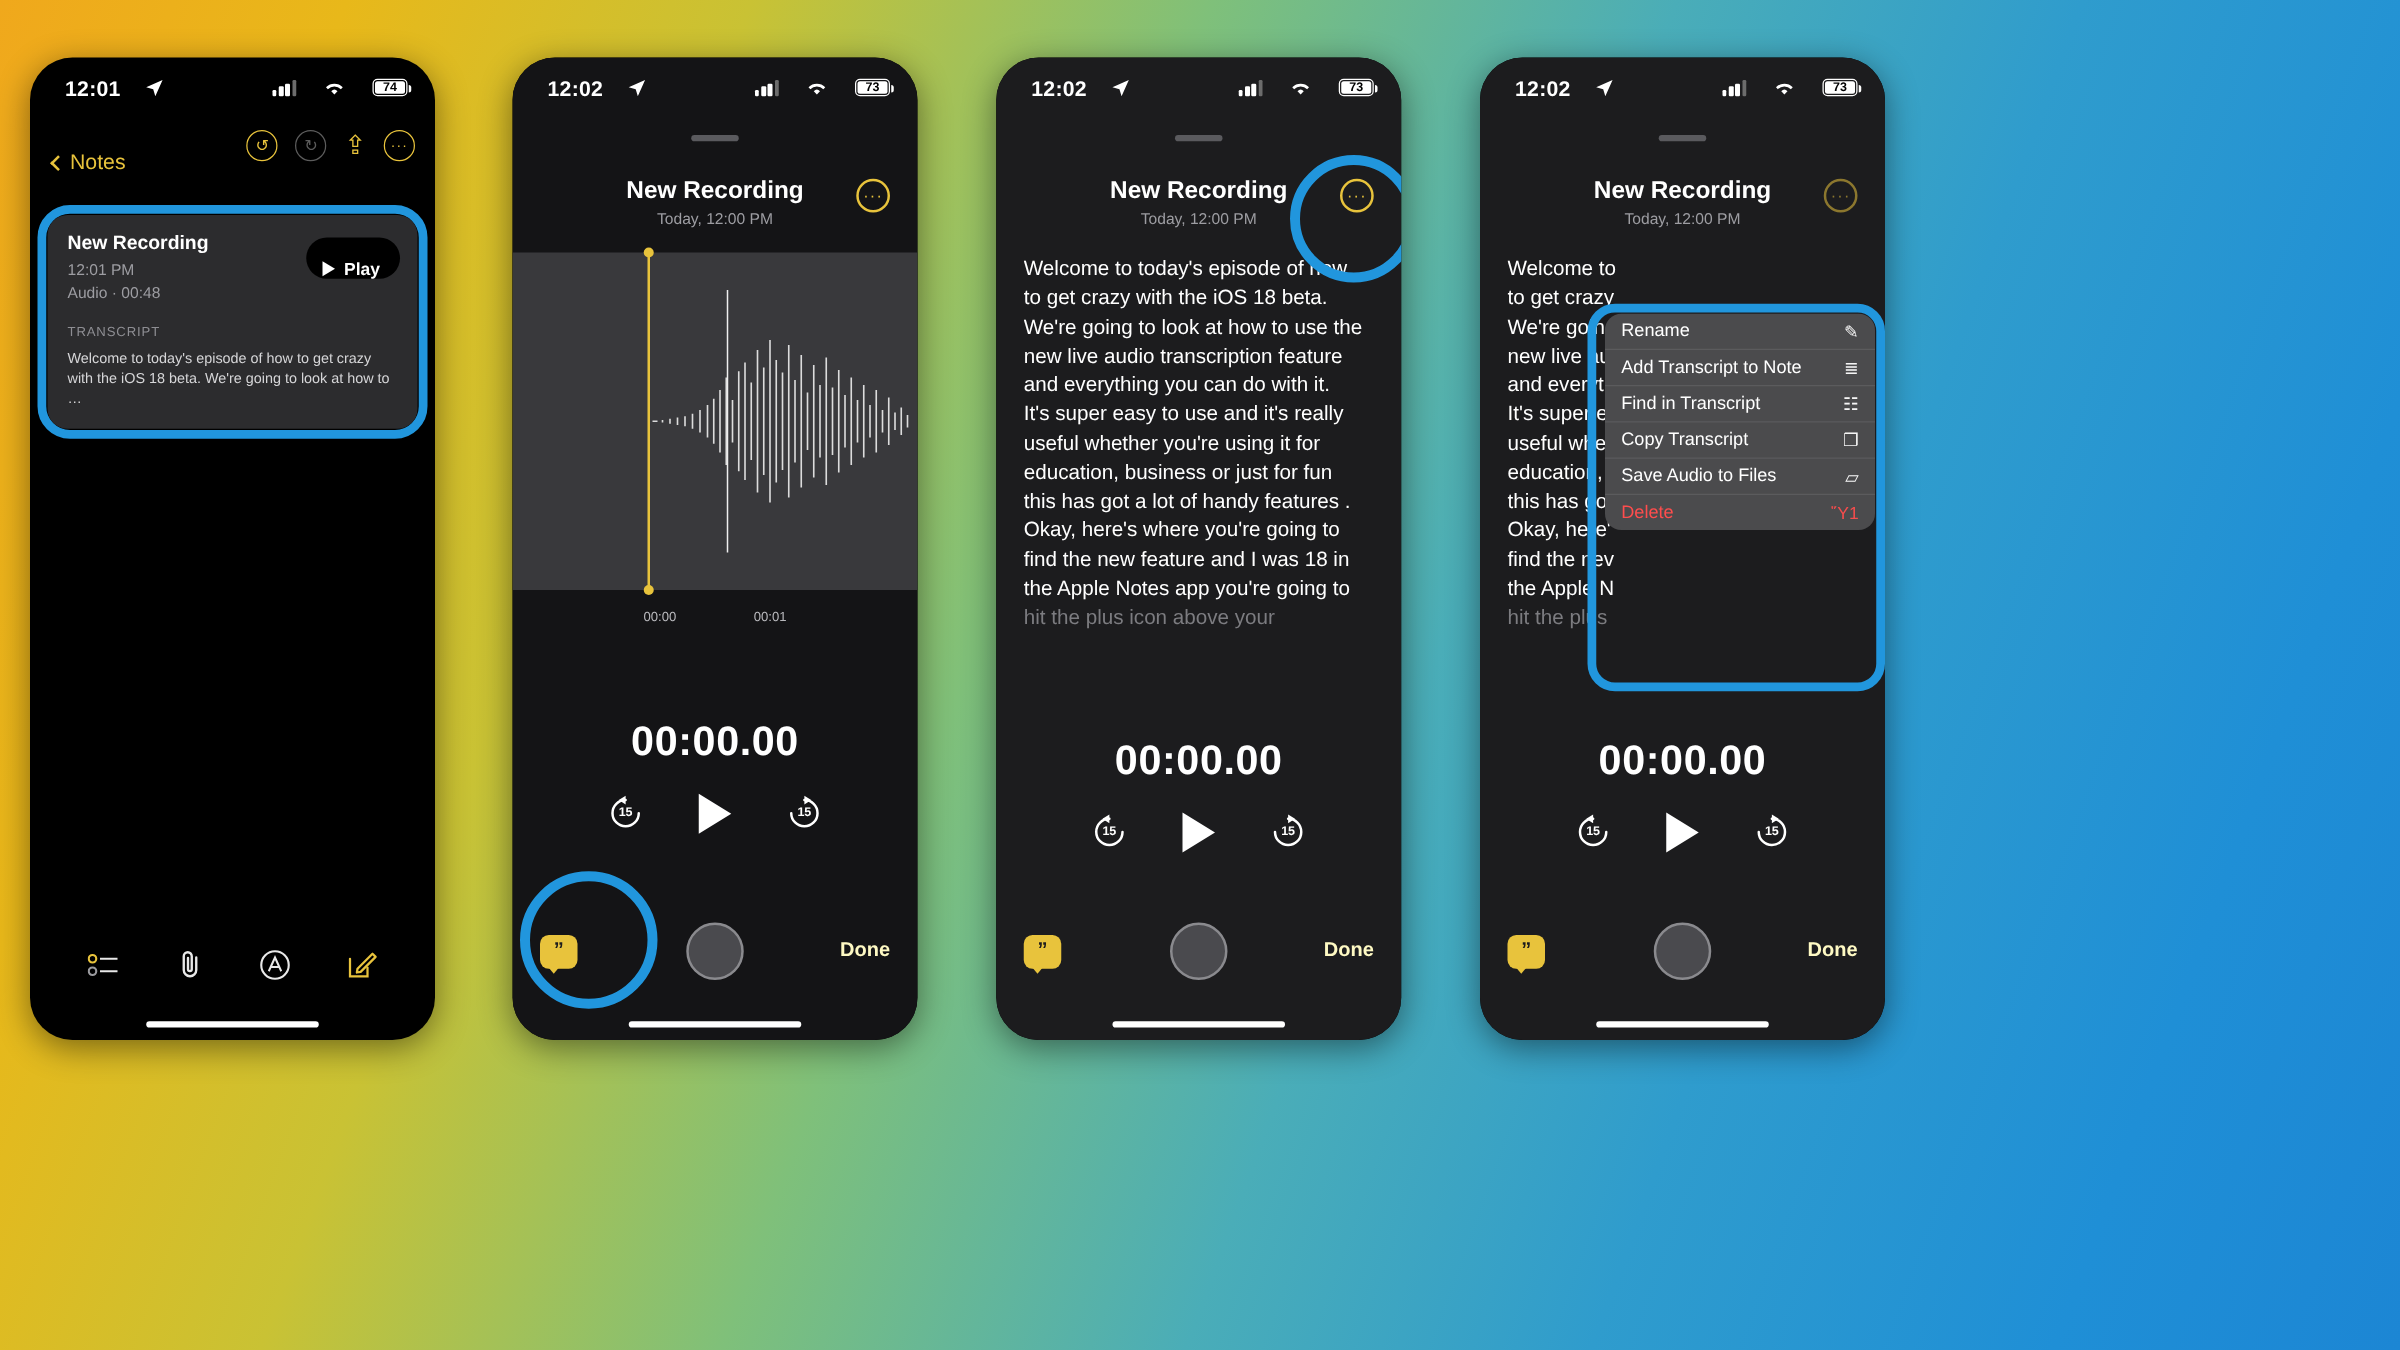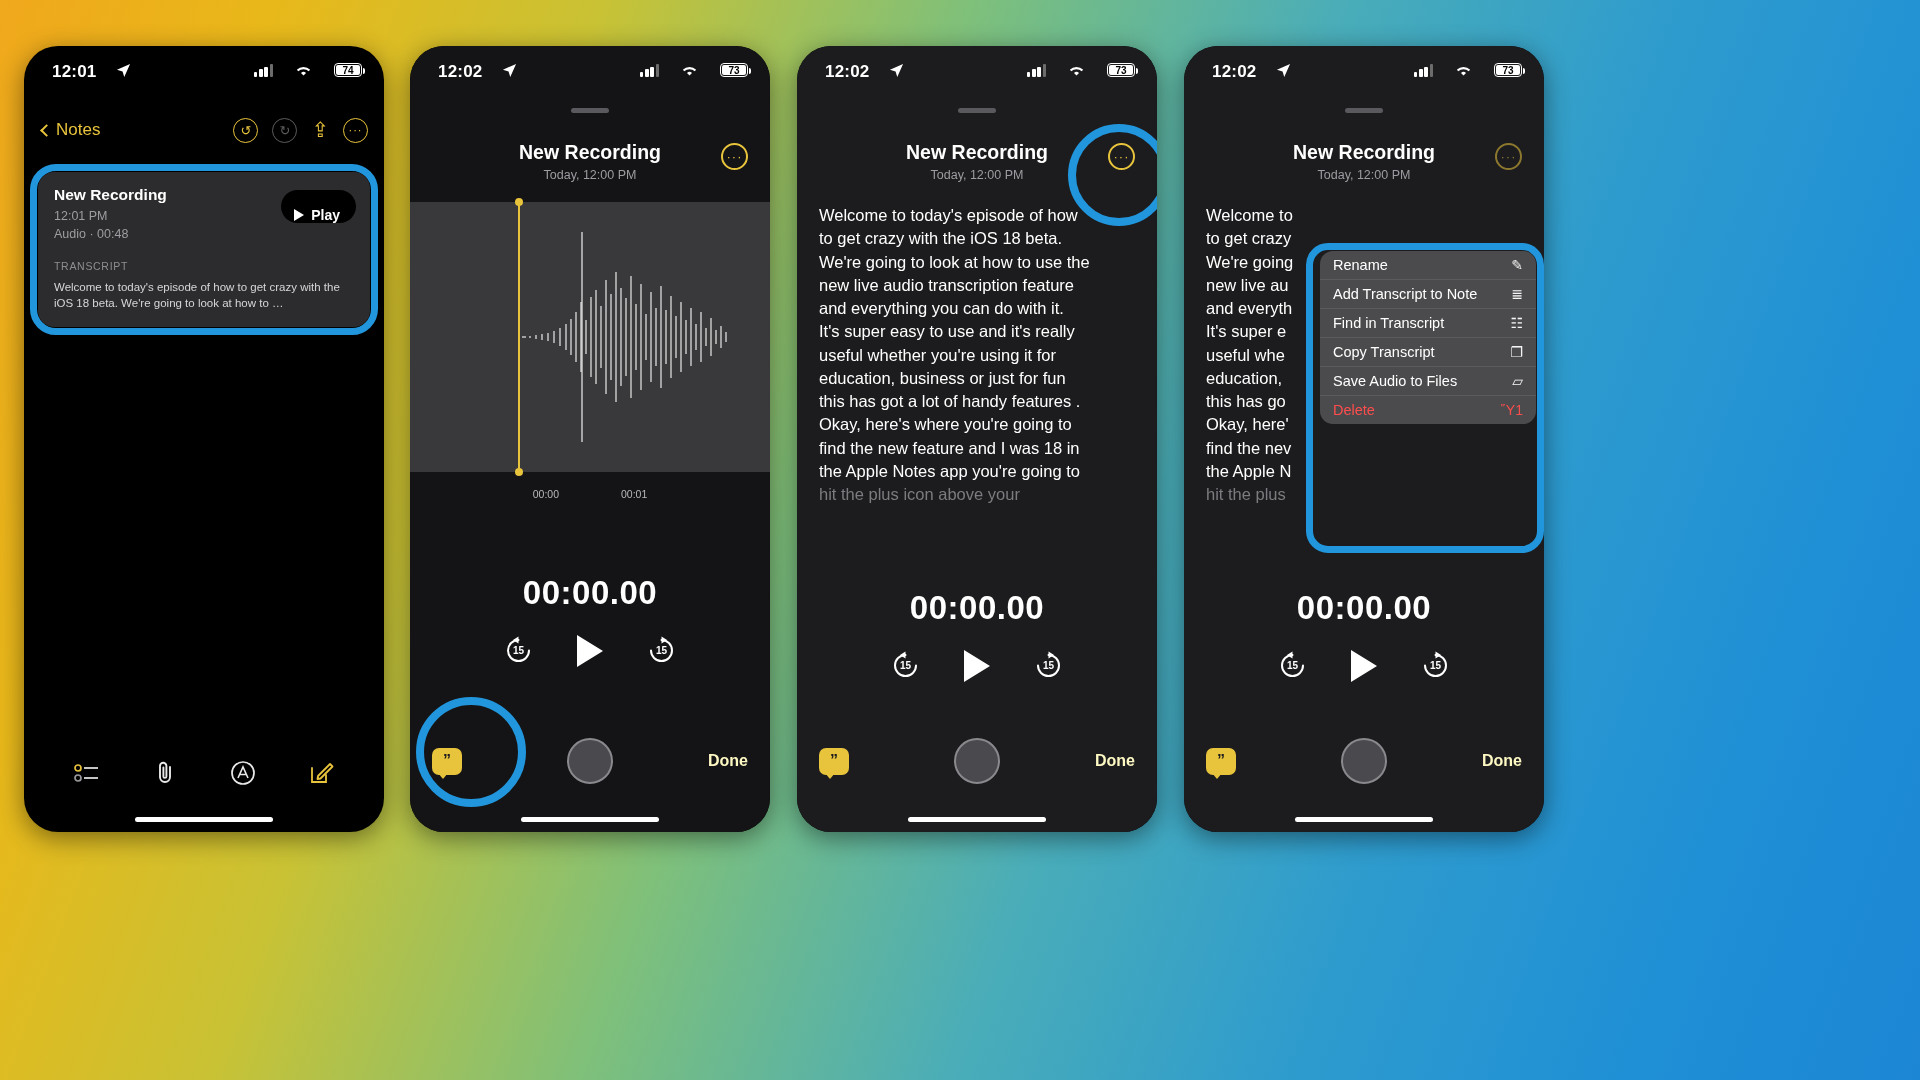--- a/index.html
+++ b/index.html
@@ -11,21 +11,21 @@
   }
 
   
   .phones {
     position: absolute;
     top: 0; left: 0; width: 1920px; height: 1080px;
   }
   .phone {
     position: absolute;
     top: 46px;
-    width: 360px;
+    width: 324px;
     height: 786px;
     background: #000;
     border-radius: 34px;
     overflow: hidden;
     box-shadow: 0 6px 26px rgba(0,0,0,0.45);
   }
   .p1 { left: 24px; }
   .p2 { left: 410px; }
   .p3 { left: 797px; }
   .p4 { left: 1184px; }
@@ -73,21 +73,20 @@
     width: 2.4px; height: 6px; background: #fff; border-radius: 0 2px 2px 0;
   }
   .batt span { font-size: 10px; font-weight: 700; color: #000; background: #fff;
     position: absolute; inset: 1px; display: flex; align-items: center; justify-content: center;
     border-radius: 2px; }
 
   
   .notes-nav {
     height: 52px;
     display: flex;
-    align-items: center;
     padding: 0 18px;
     position: relative;
   }
   .back-link { display: flex; align-items: center; gap: 5px; color: #e8c33c; font-size: 17px; font-weight: 500; }
   .chev-l { width: 9px; height: 9px; border-left: 2.4px solid #e8c33c; border-bottom: 2.4px solid #e8c33c;
     transform: rotate(45deg); display: inline-block; }
   .nav-icons { position: absolute; right: 16px; display: flex; align-items: center; gap: 14px; }
   .circ { width: 25px; height: 25px; border-radius: 50%; border: 1.7px solid #e8c33c;
     display: flex; align-items: center; justify-content: center; color: #e8c33c; font-size: 13px; }
   .circ.dim { border-color: #5c5c5c; color: #5c5c5c; }

